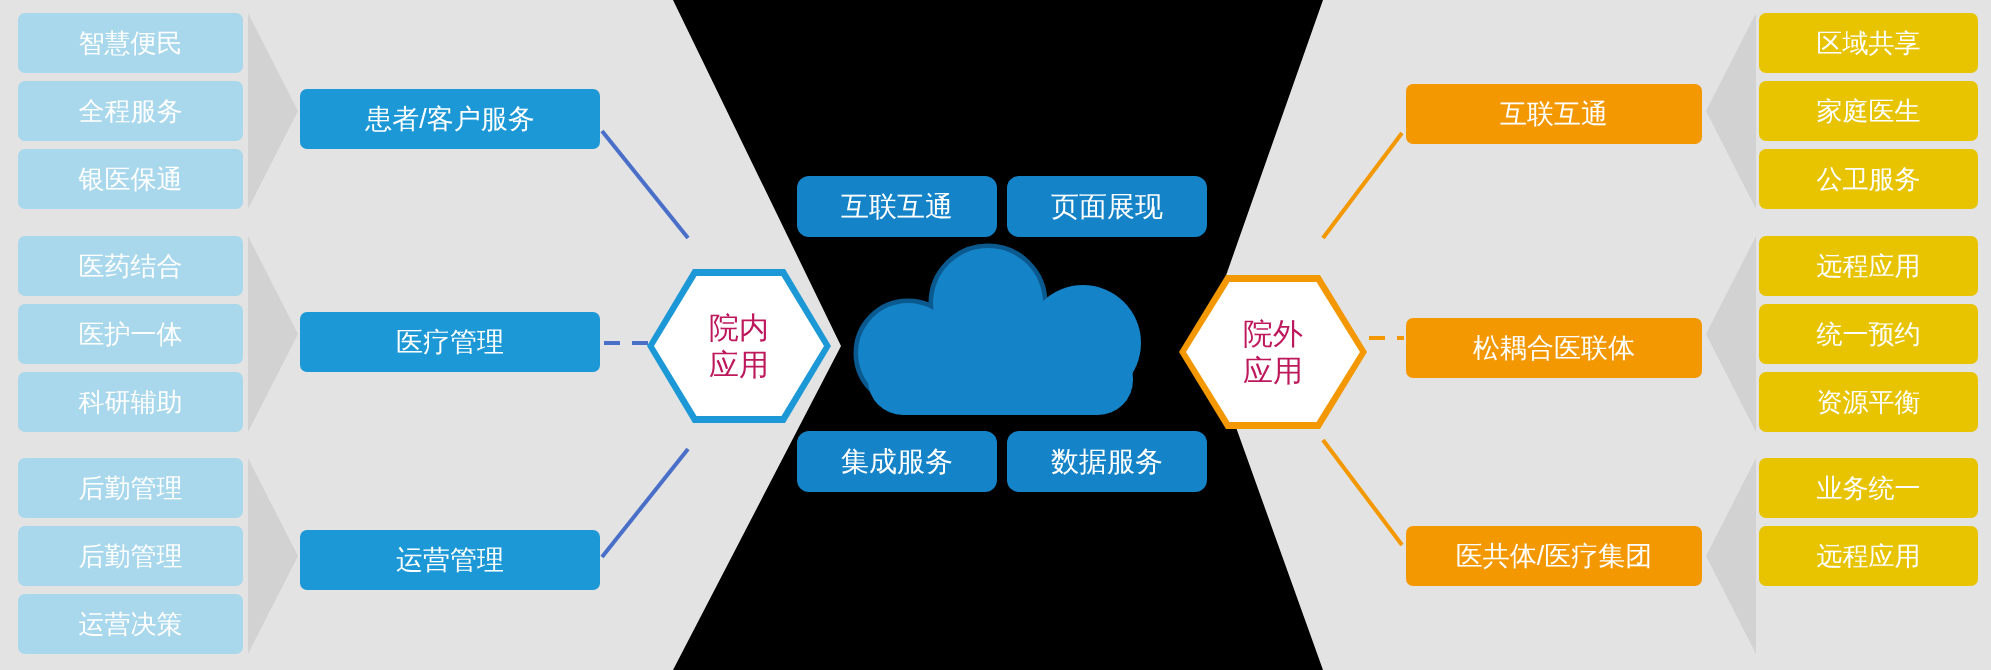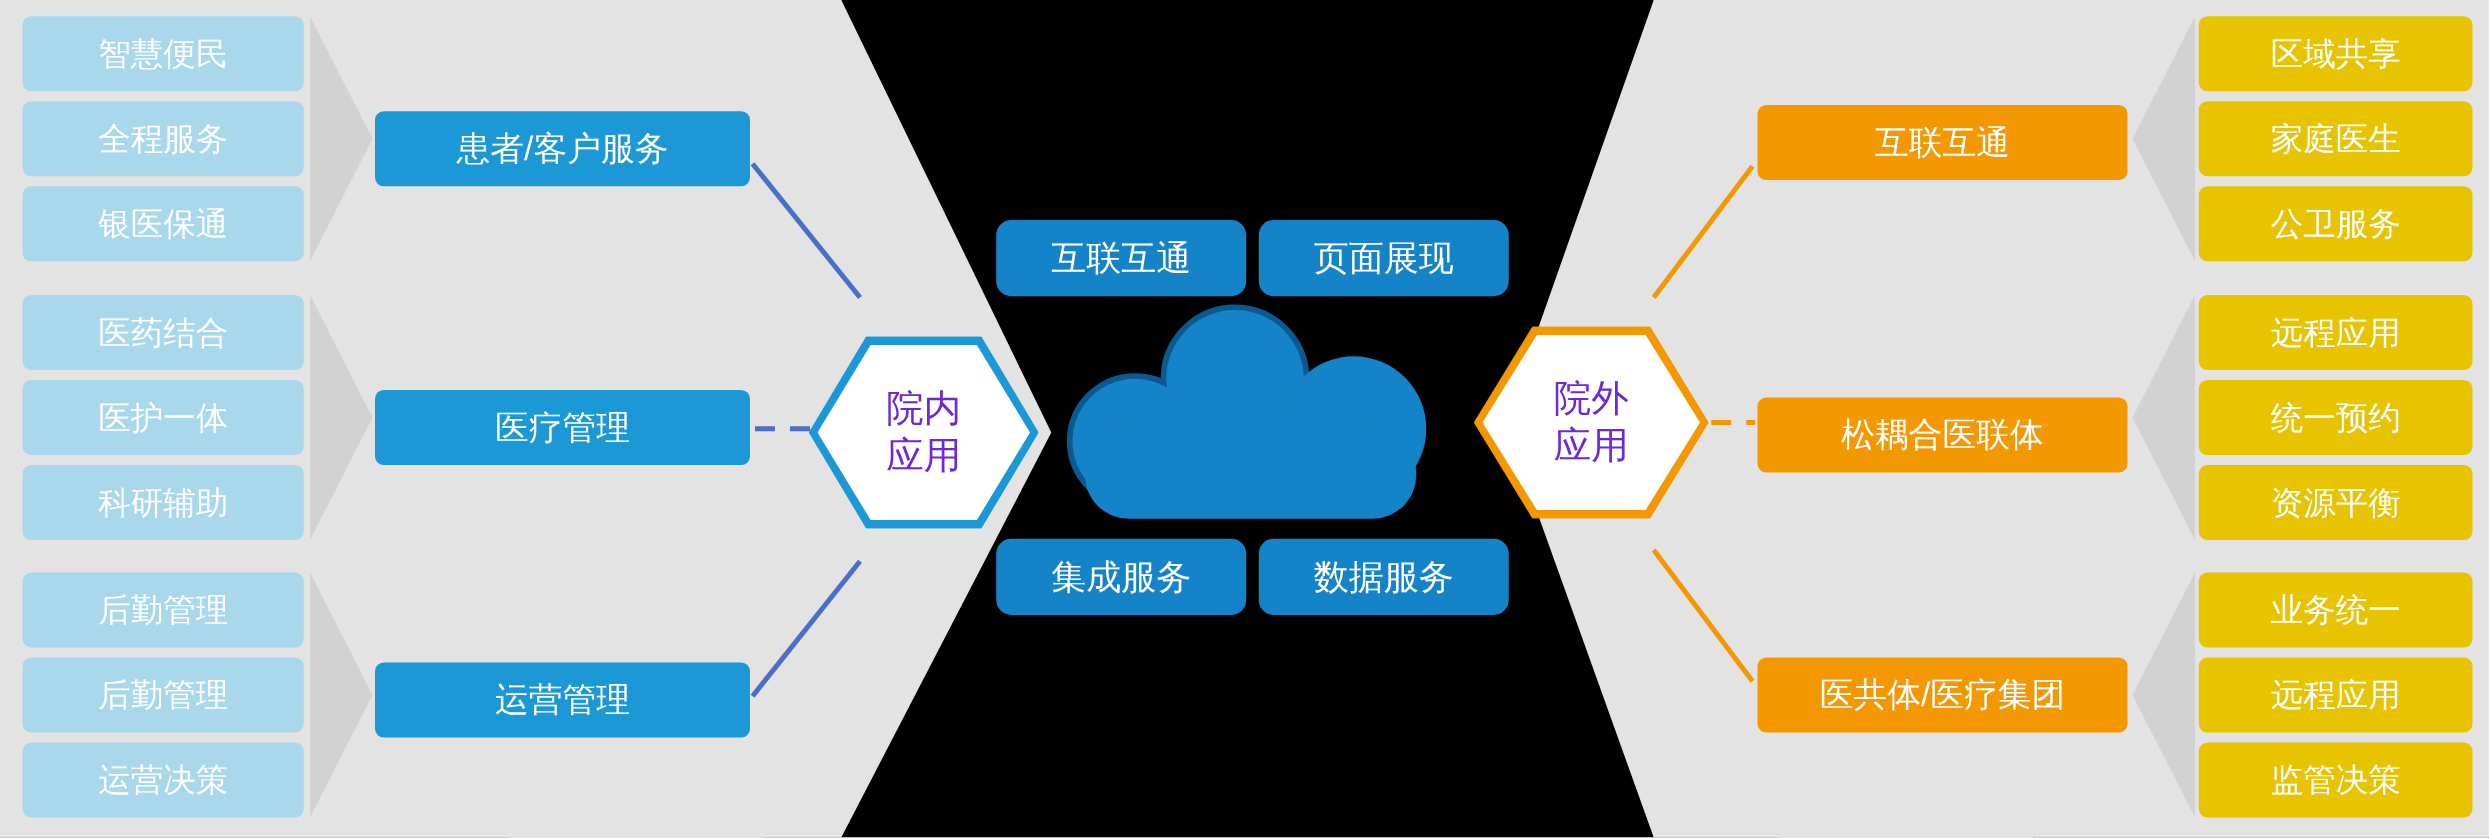--- a/index.html
+++ b/index.html
@@ -26,21 +26,21 @@
   .tri-left{left:248px;clip-path:polygon(0 0,100% 50%,0 100%);}
   .tri-right{left:1706px;clip-path:polygon(100% 0,0 50%,100% 100%);}
   .hex{
     position:absolute;z-index:3;display:flex;align-items:center;justify-content:center;
     clip-path:polygon(25% 0,75% 0,100% 50%,75% 100%,25% 100%,0 50%);
   }
   .hex-in{
     width:calc(100% - 14px);height:calc(100% - 14px);background:#fff;
     clip-path:polygon(25% 0,75% 0,100% 50%,75% 100%,25% 100%,0 50%);
     display:flex;flex-direction:column;align-items:center;justify-content:center;
-    font-size:30px;color:#6d28d9;line-height:1.25;
+    font-size:30px;color:#be185d;line-height:1.25;
   }
   .cloud{position:absolute;left:848px;top:243px;width:305px;height:180px;z-index:2;}
   .cloud-label{
     position:absolute;left:50%;transform:translateX(-50%);bottom:0;width:212px;
     text-align:center;color:#fff;font-size:31px;line-height:1.2;word-break:break-all;
     font-family:"DejaVu Sans",sans-serif;
   }
 </style>
 </head>
 <body>
@@ -80,21 +80,21 @@
   <div class="box svc-blue" style="top:312px">医疗管理</div>
   <div class="box svc-blue" style="top:530px">运营管理</div>
 
   <div class="hex" style="left:647px;top:269px;width:184px;height:154px;background:#1b98d5">
     <div class="hex-in">
       <div>院内</div>
       <div>应用</div>
     </div>
   </div>
 
-  <div class="hex" style="left:1179px;top:261px;width:188px;height:154px;background:#f39800">
+  <div class="hex" style="left:1179px;top:275px;width:188px;height:154px;background:#f39800">
     <div class="hex-in">
       <div>院外</div>
       <div>应用</div>
     </div>
   </div>
 
   <div class="cloud">
     <svg viewBox="0 0 305 180" width="305" height="180">
       <circle cx="140" cy="60" r="55" fill="none" stroke="#0a5a90" stroke-width="9"></circle>
       <circle cx="60" cy="110" r="50" fill="none" stroke="#0a5a90" stroke-width="9"></circle>
@@ -115,15 +115,14 @@
   <div class="box svc-orange" style="top:526px">医共体/医疗集团</div>
 
   <div class="box gold" style="top:13px">区域共享</div>
   <div class="box gold" style="top:81px">家庭医生</div>
   <div class="box gold" style="top:149px">公卫服务</div>
   <div class="box gold" style="top:236px">远程应用</div>
   <div class="box gold" style="top:304px">统一预约</div>
   <div class="box gold" style="top:372px">资源平衡</div>
   <div class="box gold" style="top:458px">业务统一</div>
   <div class="box gold" style="top:526px">远程应用</div>
-  <div class="box gold" style="top:594px">监管决策</div>
 
 </div>
 
 </body></html>

